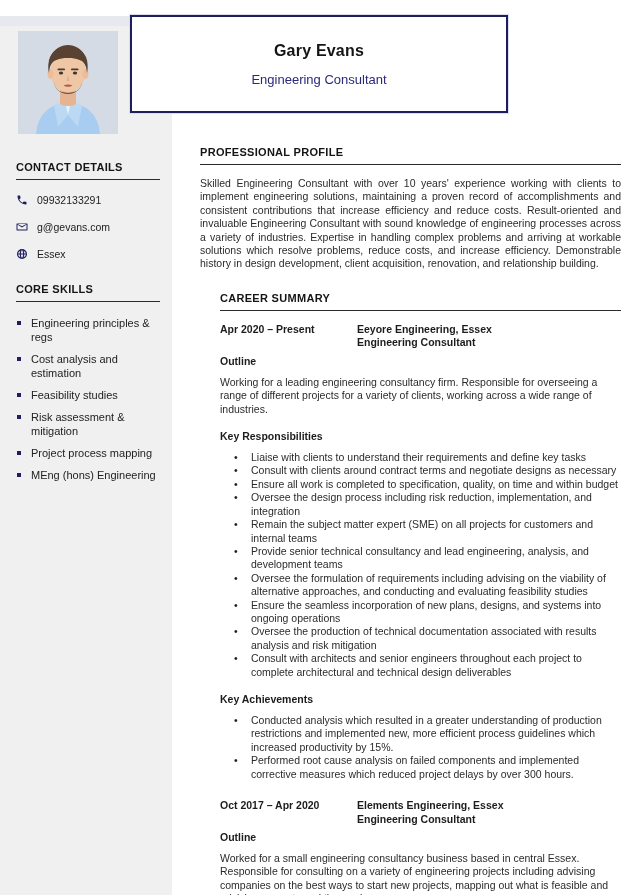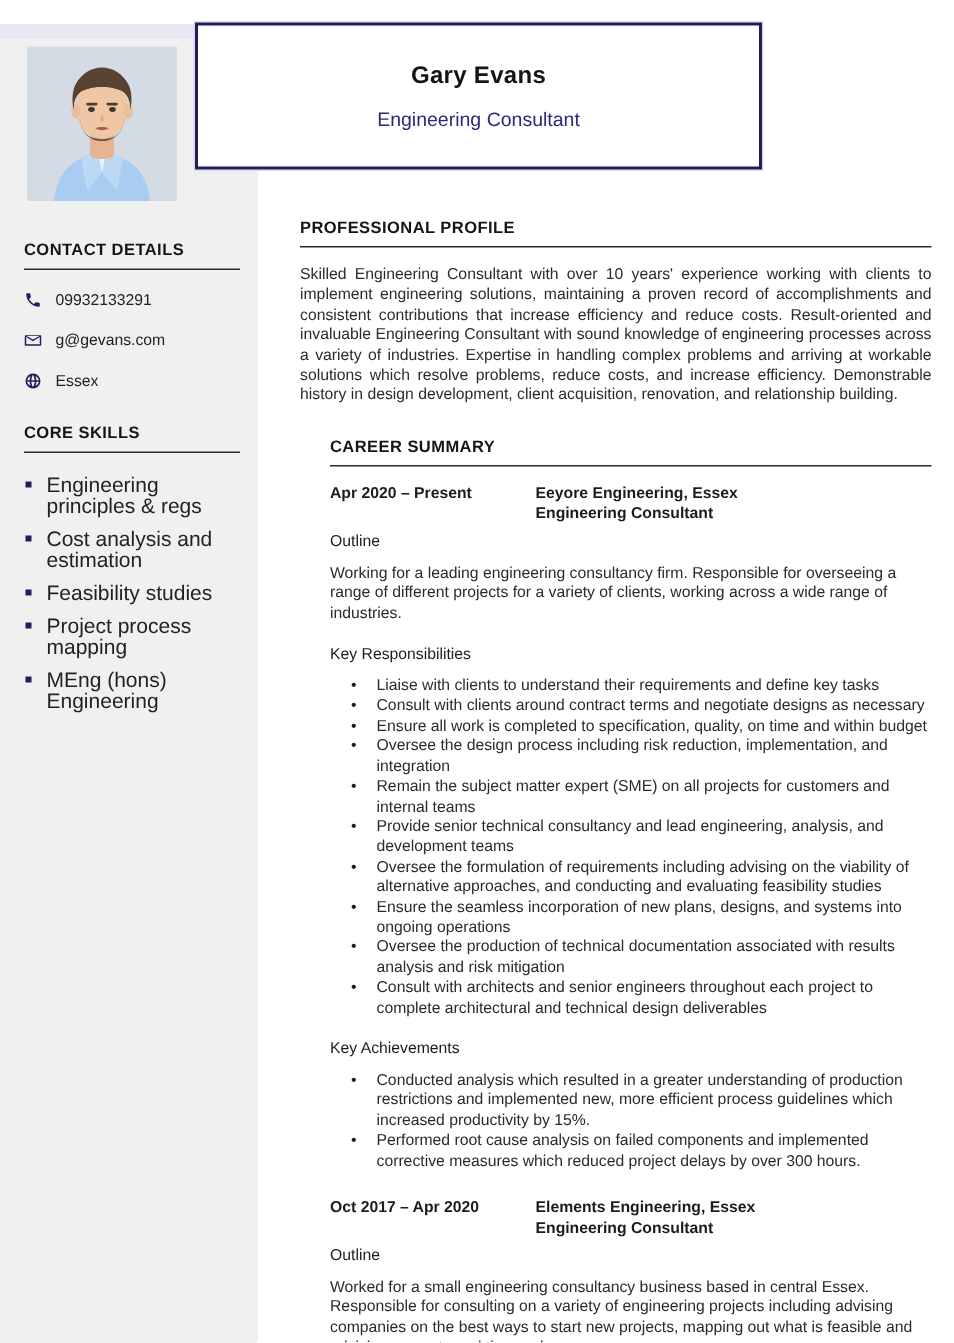--- a/index.html
+++ b/index.html
@@ -62,21 +62,21 @@
     color: #222;
   }
   .contact-item .cicon { flex: 0 0 auto; width: 12px; height: 12px; color: #1f1f5e; }
   .contact-item .cicon svg { display: block; width: 12px; height: 12px; }
 
   .skills-block { margin-top: 23px; }
   .skill-list { list-style: none; }
   .skill-list li {
     position: relative;
     padding-left: 15px;
-    font-size: 14px;
+    font-size: 11px;
     line-height: 14px;
     color: #222;
     margin-bottom: 8px;
   }
   .skill-list li::before {
     content: "";
     position: absolute;
     left: 1px; top: 5px;
     width: 4px; height: 4px;
     background: #1f1f5e;
@@ -135,21 +135,21 @@
     display: grid;
     grid-template-columns: 137px 1fr;
     font-size: 10.5px;
     line-height: 13.5px;
     font-weight: bold;
     color: #1c1c1c;
     margin-bottom: 5px;
   }
   .sub-label {
     font-size: 10.5px;
-    font-weight: normal;
+    font-weight: bold;
     color: #1c1c1c;
     margin-bottom: 9px;
   }
   .outline-para { margin-bottom: 14px; }
 
   .dot-list { list-style: none; margin-bottom: 14px; }
   .dot-list li {
     position: relative;
     padding-left: 31px;
     font-size: 10.5px;
@@ -243,20 +243,21 @@
         </span>
         <span>Essex</span>
       </div>
 
       <div class="skills-block">
         <div class="side-heading">CORE SKILLS</div>
         <ul class="skill-list">
           <li>Engineering principles &amp; regs</li>
           <li>Cost analysis and estimation</li>
           <li>Feasibility studies</li>
+          <li>Risk assessment &amp; mitigation</li>
           <li>Project process mapping</li>
           <li>MEng (hons) Engineering</li>
         </ul>
       </div>
     </div>
   </div>
 
   <div class="title-box">
     <div class="person-name">Gary Evans</div>
     <div class="person-title">Engineering Consultant</div>

